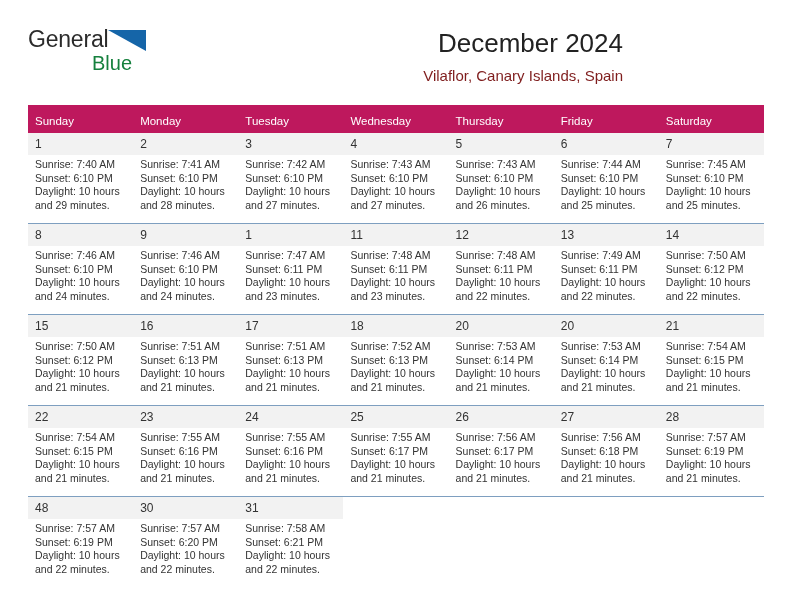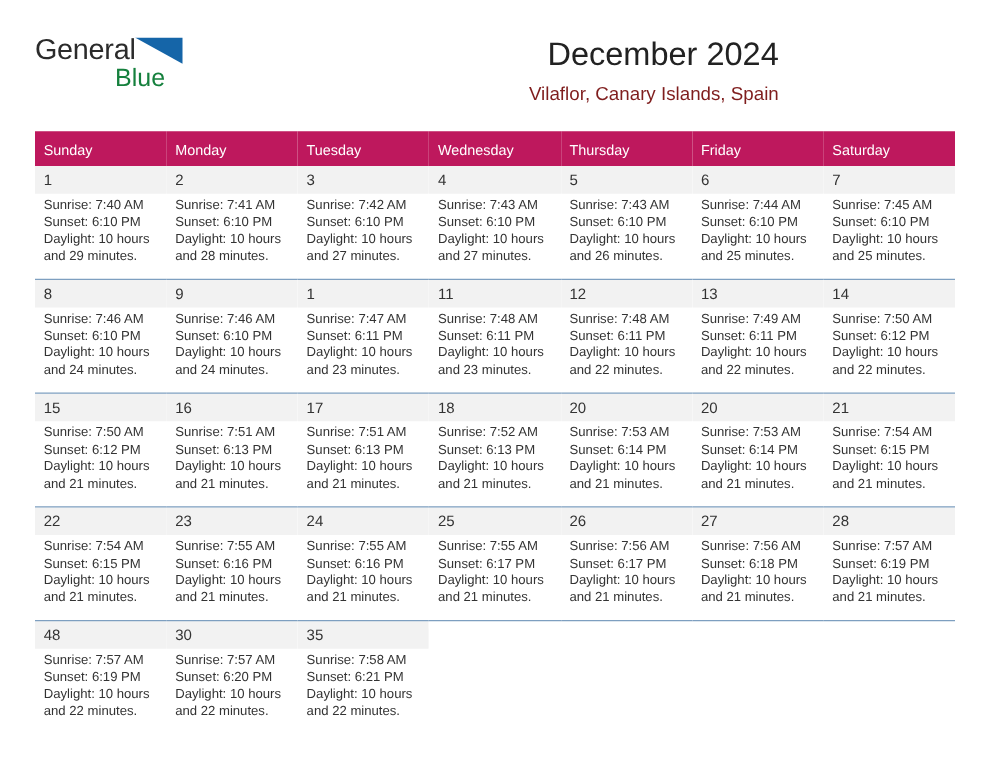--- a/index.html
+++ b/index.html
@@ -443,21 +443,21 @@
           <td>
             <div class="daynum">30</div>
             <div class="details">
               <div>Sunrise: 7:57 AM</div>
               <div>Sunset: 6:20 PM</div>
               <div>Daylight: 10 hours</div>
               <div>and 22 minutes.</div>
             </div>
           </td>
           <td>
-            <div class="daynum">35</div>
+            <div class="daynum">31</div>
             <div class="details">
               <div>Sunrise: 7:58 AM</div>
               <div>Sunset: 6:21 PM</div>
               <div>Daylight: 10 hours</div>
               <div>and 22 minutes.</div>
             </div>
           </td>
           <td class="cell-empty">
             <div class="daynum empty"></div>
             <div class="details">

